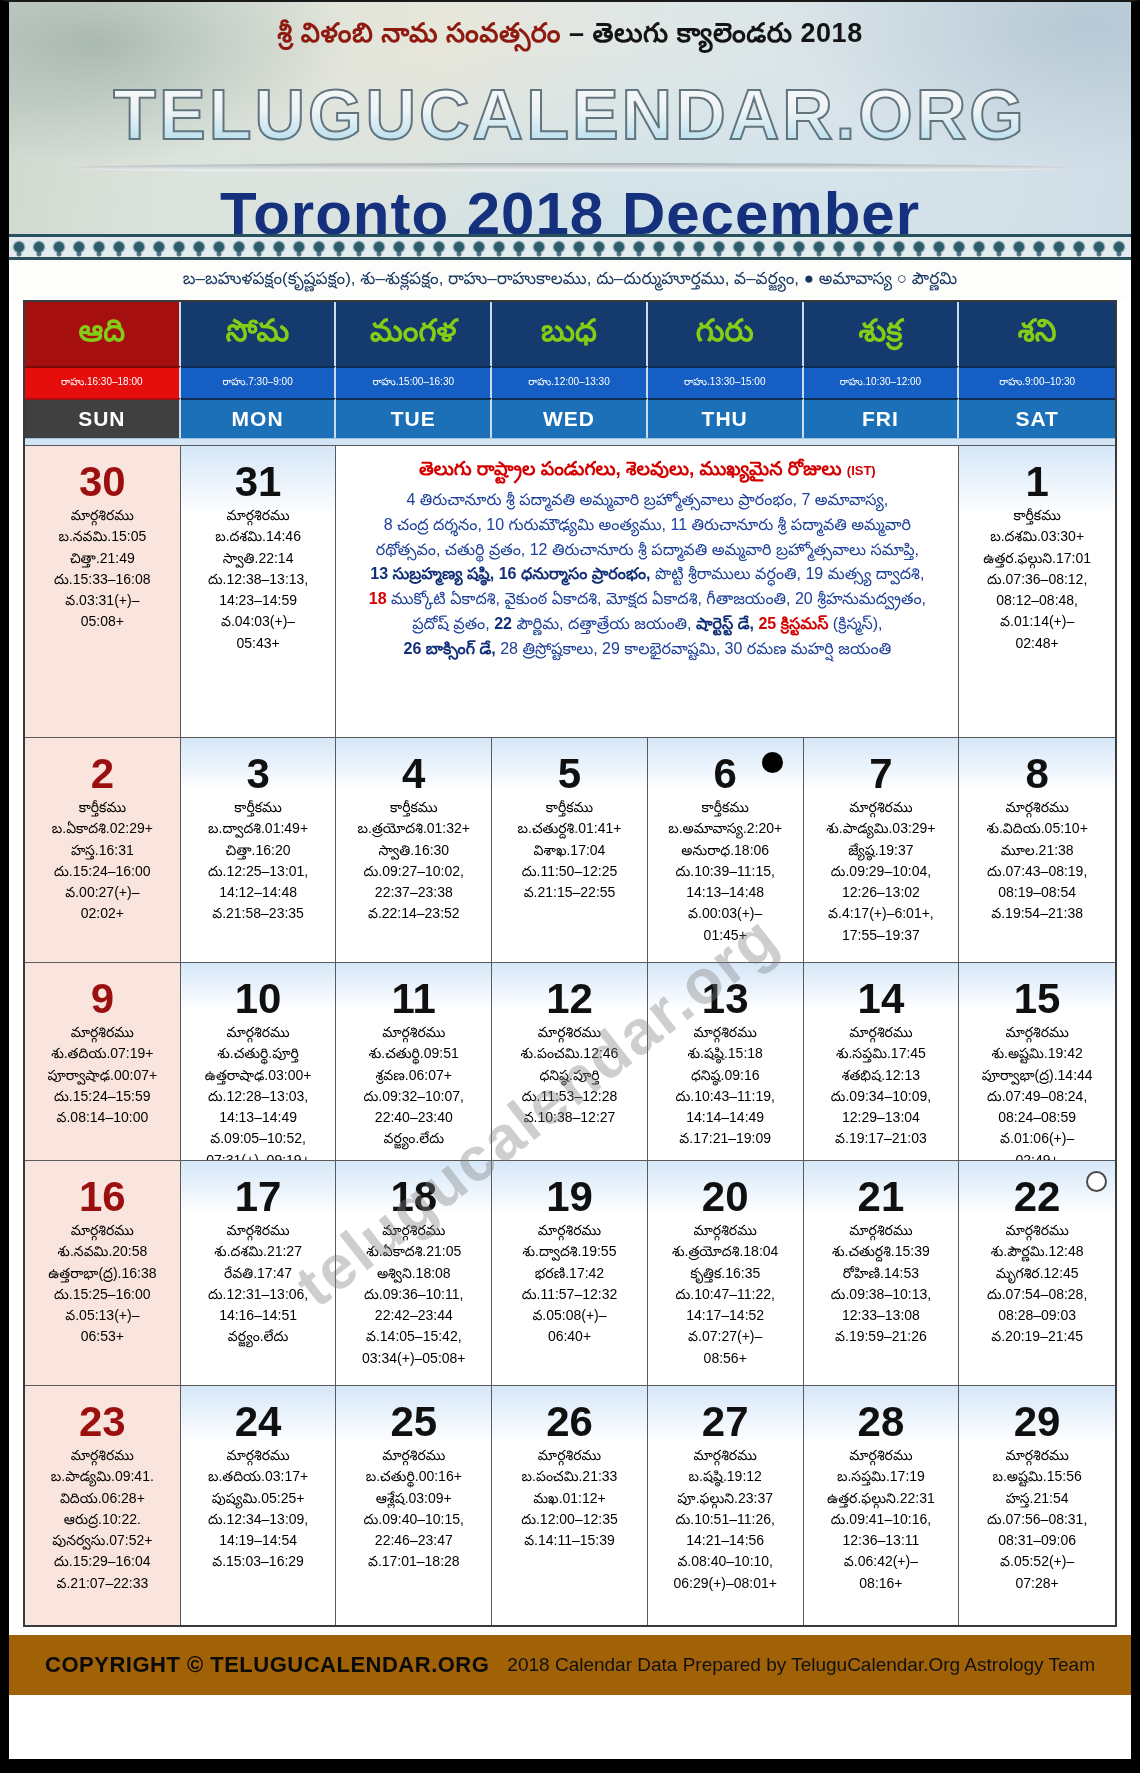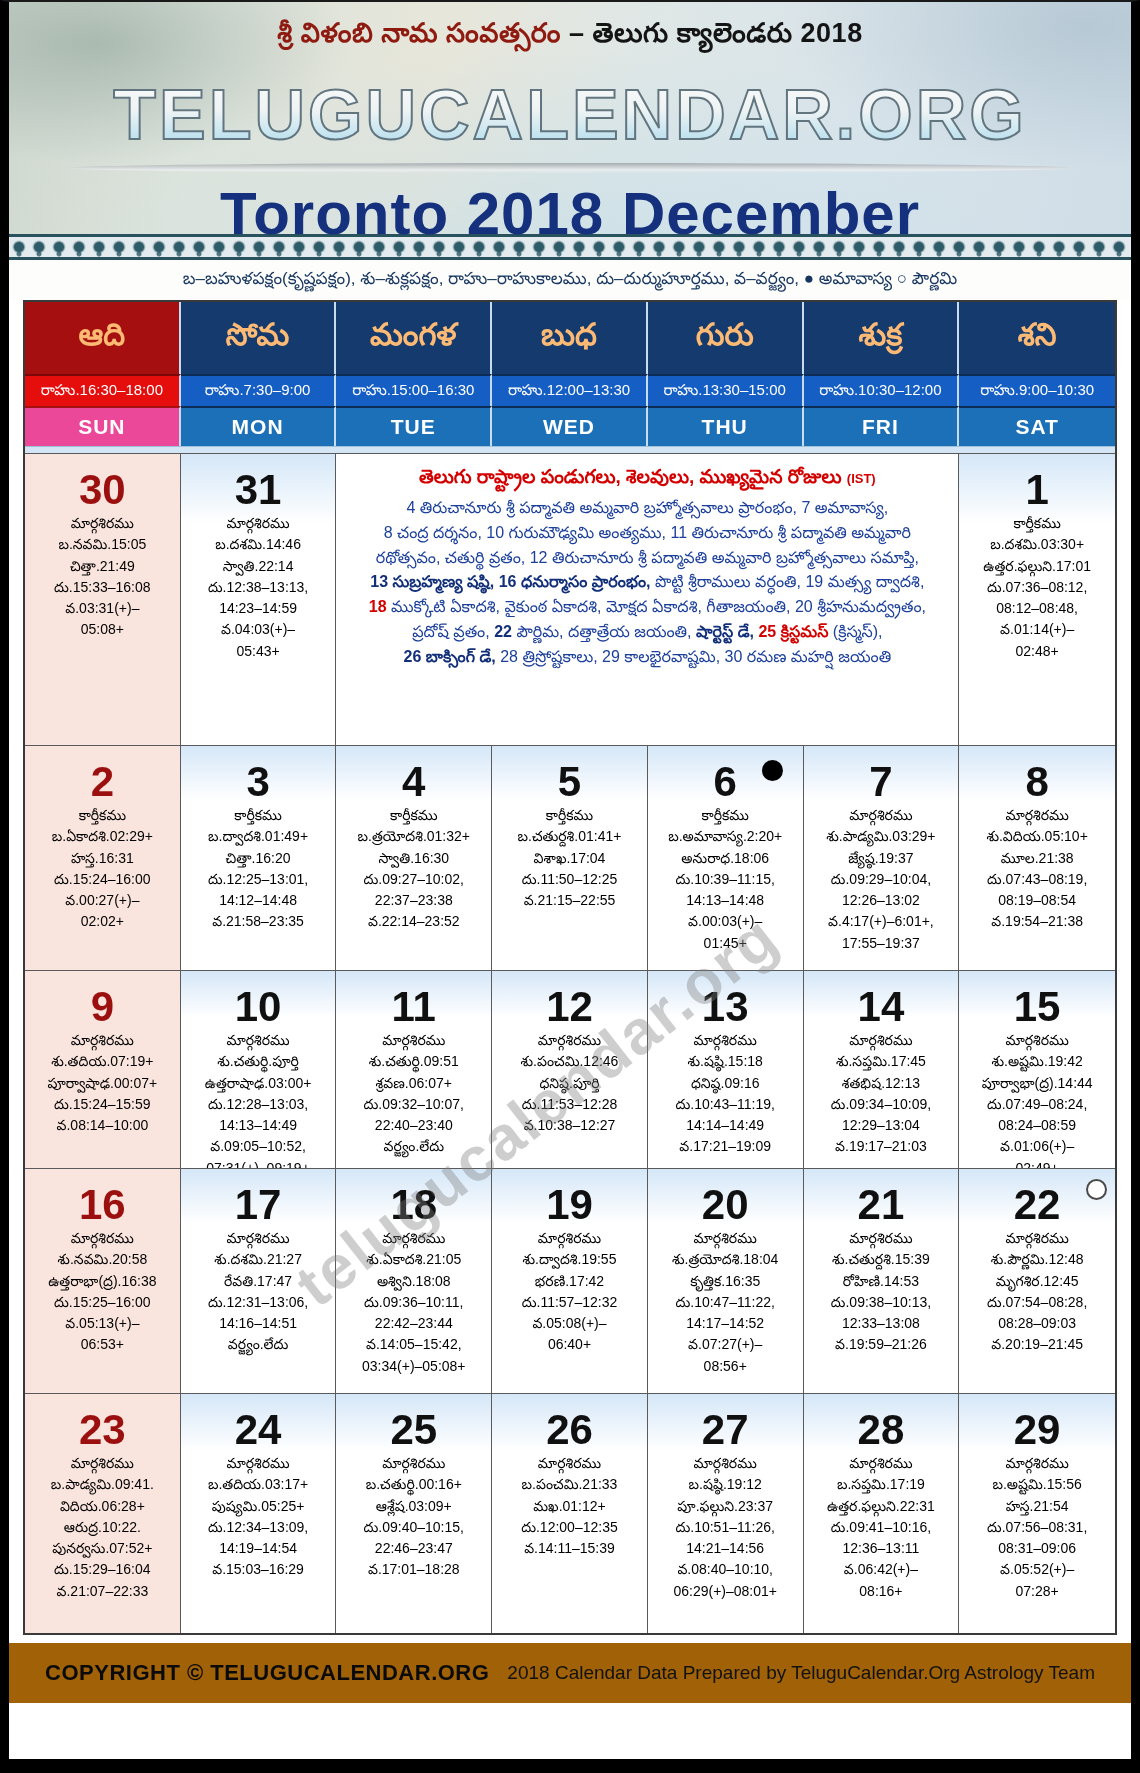--- a/index.html
+++ b/index.html
@@ -41,29 +41,29 @@
     background-size:20px 20px; background-repeat:repeat-x;
   }
   
   .tz-bar{ background:#fff; text-align:center; padding:11px 0 9px 0; font-size:19px; color:#101010;
     border-bottom:1px solid #d8d8d8; }
   .tz-country{ color:#cc0000; font-weight:bold; }
   .legend-bar{ text-align:center; padding:9px 0 8px 0; font-size:17px; color:#16355f; background:#fdfdfc; }
   
   .cal{ margin:0 14px; border:2px solid #3a3a3a; background:#fff; position:relative; }
   .grid7{ display:grid; grid-template-columns:repeat(7,1fr); }
-  .h-telugu > div{ height:72px; background:#153a6e; color:#fdba74; font-size:31px; font-weight:bold;
+  .h-telugu > div{ height:64px; background:#153a6e; color:#84cc16; font-size:31px; font-weight:bold;
     display:flex; align-items:center; justify-content:center; border-right:2px solid #c9dcee; }
   .h-telugu > div.sun{ background:#a50f0f; }
-  .h-rahu > div{ height:32px; background:#155fc4; color:#fff; font-size:15px;
+  .h-rahu > div{ height:32px; background:#155fc4; color:#fff; font-size:10px;
     display:flex; align-items:center; justify-content:center; border-right:2px solid #c9dcee; border-top:2px solid #0d2c55;}
   .h-rahu > div.sun{ background:#e60d0d; border-top-color:#7a0808; }
   .h-eng > div{ height:40px; background:#1b70b8; color:#fff; font-size:21px; font-weight:bold; letter-spacing:1px;
     display:flex; align-items:center; justify-content:center; border-right:2px solid #c9dcee; border-top:2px solid #0d2c55;}
-  .h-eng > div.sun{ background:#ec4899; border-top-color:#a50f0f; }
+  .h-eng > div.sun{ background:#404040; border-top-color:#a50f0f; }
   .strip{ height:7px; background:#d4e6f5; border-top:1px solid #9fc0da; }
   .week{ border-top:1px solid #5a5a5a; }
   .week > div{ border-right:1px solid #5a5a5a; position:relative; overflow:hidden; text-align:center; padding-top:12px;
     background:linear-gradient(#d5e7f8 0%, #ffffff 24%); }
   .week > div:last-child, .h-telugu > div:last-child, .h-rahu > div:last-child, .h-eng > div:last-child{ border-right:none; }
   .week > div.sun{ background:#fae5de; }
   .w0{ height:292px; } .w1{ height:225px; } .w2{ height:198px; } .w3{ height:225px; } .w4{ height:240px; }
   .date{ font-size:42px; line-height:1.12; font-weight:bold; color:#101010; }
   .sun .date{ color:#9b0f0f; }
   .moon{ position:absolute; top:14px; width:21px; height:21px; border-radius:50%; right:20px; }

